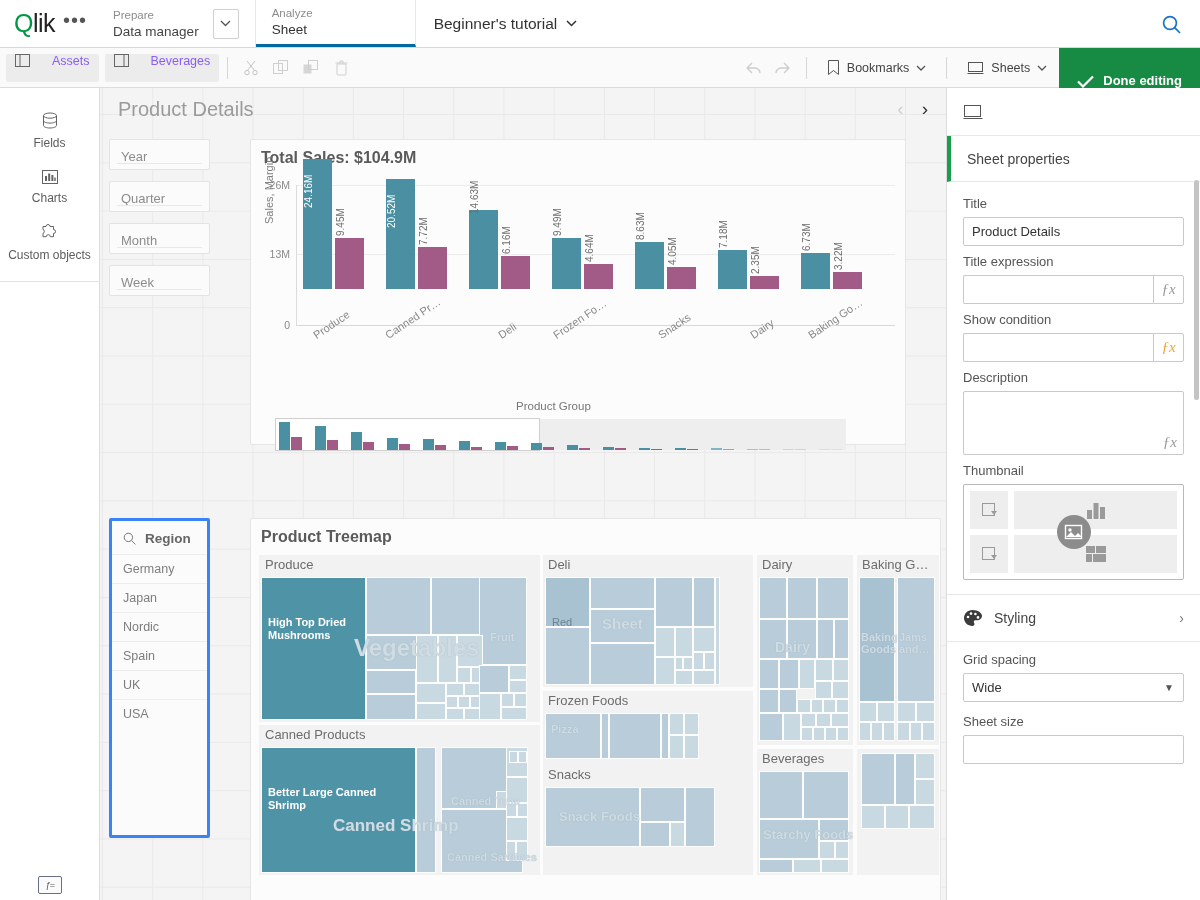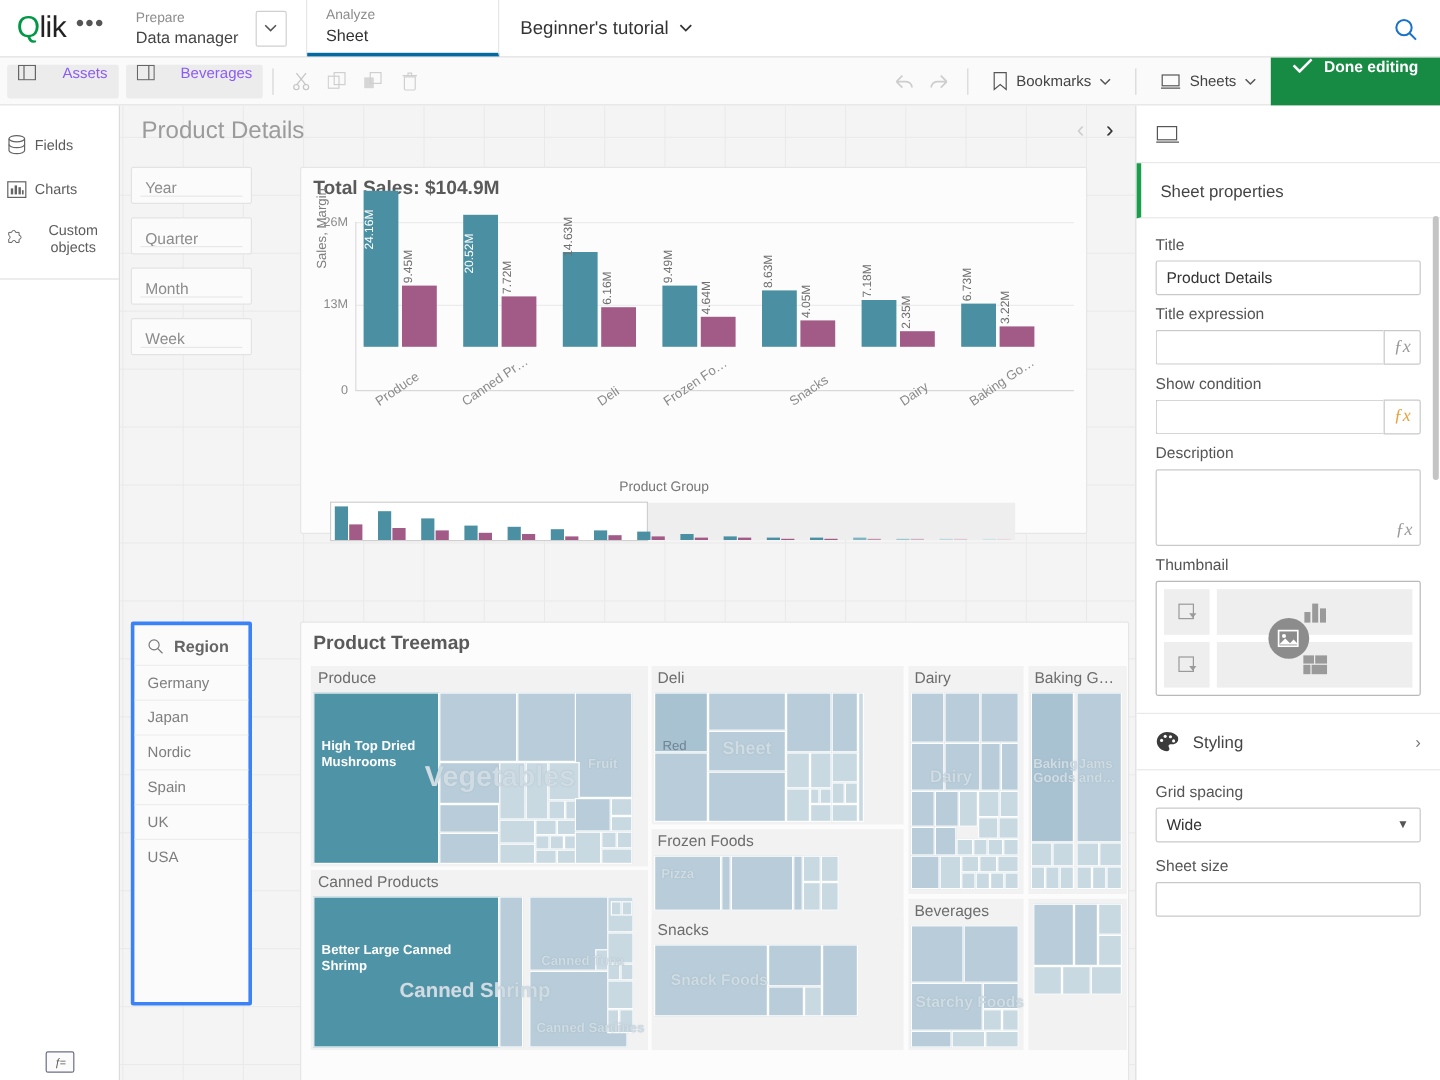--- a/index.html
+++ b/index.html
@@ -58,32 +58,32 @@
     font-size: 12.5px; color: #8b5cf6; background: #ececec; cursor: pointer;
   }
   .tsep { width: 1px; height: 22px; background: #d6d6d6; margin: 0 8px; }
   .ticon { width: 30px; height: 28px; display: flex; align-items: center; justify-content: center; cursor: pointer; }
   .toolbar-right { margin-left: auto; display: flex; align-items: center; height: 40px; }
   .tdrop {
     display: flex; align-items: center; gap: 7px; padding: 0 12px; height: 40px;
     font-size: 12.5px; color: #444; cursor: pointer;
   }
   .done-btn {
-    display: flex; align-items: flex-start; gap: 9px; height: 40px; padding: 0 18px;
+    display: flex; align-items: flex-end; gap: 9px; height: 40px; padding: 0 18px;
     background: #178a43; color: #fff; font-size: 13px; font-weight: bold; cursor: pointer;
   }
 
   
   .rail {
     position: absolute; left: 0; top: 88px; width: 100px; height: 812px;
     background: #fff; border-right: 1px solid #dcdcdc;
   }
   .rail-inner { border-bottom: 1px solid #e2e2e2; padding: 14px 0 10px; }
   .rail-item {
-    display: flex; flex-direction: row; align-items: center; gap: 5px;
+    display: flex; flex-direction: column; align-items: center; gap: 5px;
     padding: 9px 4px; cursor: pointer;
   }
   .rail-item .lbl { font-size: 12px; color: #5c5c5c; text-align: center; }
   .rail-bottom { position: absolute; left: 0; bottom: 6px; width: 100px; display: flex; justify-content: center; }
   .rail-bottom .bbox {
     width: 24px; height: 18px; border: 1px solid #6b6e86; border-radius: 2px;
     background: #fbfbfb; display: flex; align-items: center; justify-content: center;
     font-size: 9px; color: #555; cursor: pointer; letter-spacing: -1px;
   }
 

